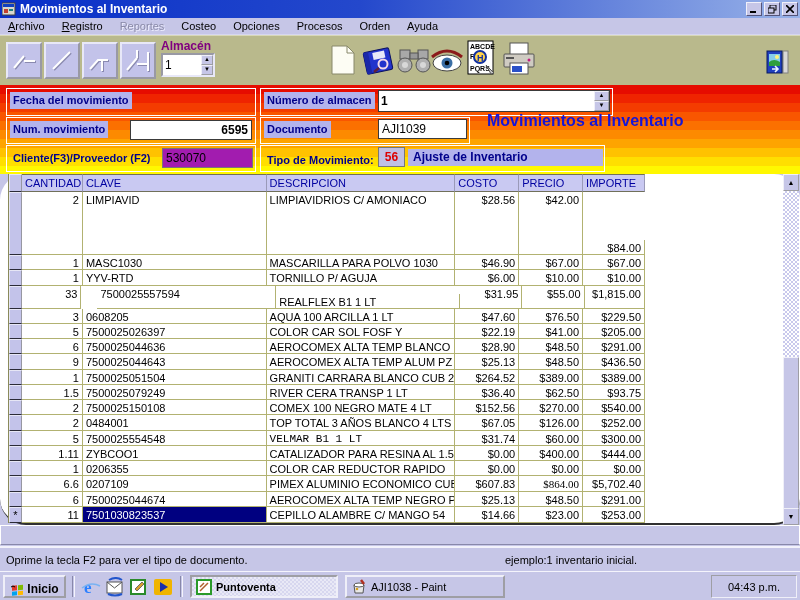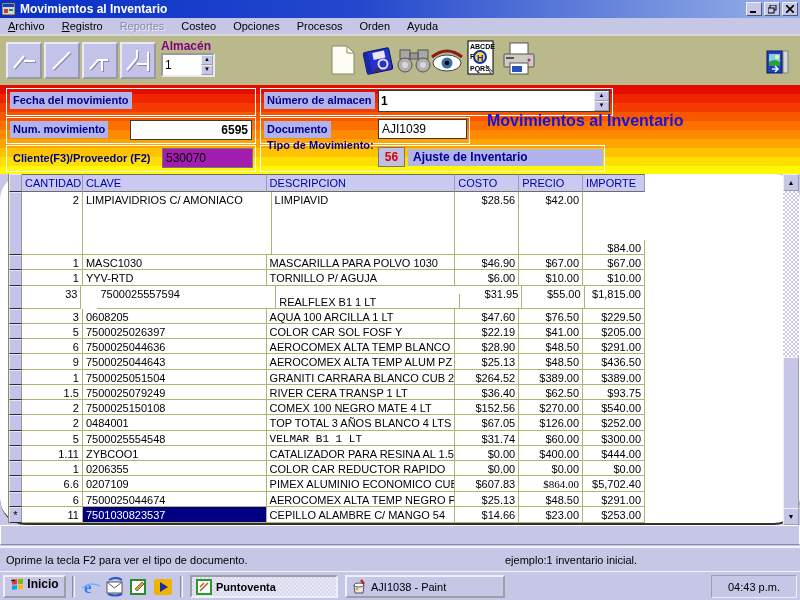--- a/index.html
+++ b/index.html
@@ -86,21 +86,21 @@
   .bottom-strip{position:absolute;left:0;top:525px;width:800px;height:20px;
     background:#c6c6e7;border:1px solid #fff;border-bottom-color:#8888aa;}
   .statusbar{position:absolute;left:0;top:546px;width:800px;height:25px;background:#c6c6e7;
     border-top:2px solid #f2f2fb;display:flex;align-items:center;}
   .status-left{margin-left:6px;}
   .status-right{position:absolute;left:505px;}
   
   .taskbar{position:absolute;left:0;top:571px;width:800px;height:29px;background:#c6c6e7;
     border-top:1px solid #f4f4fc;}
   .start-btn{position:absolute;left:3px;top:3px;width:63px;height:23px;background:#c6c6e7;
-    border:2px outset #efeff8;display:flex;align-items:flex-start;justify-content:center;
+    border:2px outset #efeff8;display:flex;align-items:flex-end;justify-content:center;
     font-weight:bold;font-size:12px;gap:3px;}
   .tb-sep{position:absolute;top:4px;width:3px;height:21px;border-left:1px solid #8888aa;
     border-right:1px solid #f4f4fc;}
   .ql-icon{position:absolute;top:4px;width:21px;height:21px;display:flex;
     align-items:center;justify-content:center;}
   .task-btn{position:absolute;top:3px;height:23px;border:2px outset #efeff8;background:#c6c6e7;
     display:flex;align-items:center;padding:0 4px;gap:4px;font-size:11px;white-space:nowrap;}
   .task-btn.active{border-style:inset;font-weight:bold;
     background-image:linear-gradient(45deg,#e9e9f6 25%,transparent 25%,transparent 75%,#e9e9f6 75%),
       linear-gradient(45deg,#e9e9f6 25%,transparent 25%,transparent 75%,#e9e9f6 75%);
@@ -258,42 +258,42 @@
   <span class="flabel" style="left:264px;top:92px">Número de almacen</span>
   <div class="spinbox" style="left:378px;top:90px;width:232px;height:22px;border:1px solid #3a3a3a">
     <input class="spin-val" style="font-weight: bold;" value="1">
     <div class="spin-arrows">
       <div>▲</div>
       <div>▼</div>
     </div>
   </div>
   <span class="flabel" style="left:264px;top:121px">Documento</span>
   <input class="finput" style="left: 378px; top: 119px; width: 89px; font-weight: normal;" value="AJI1039">
-  <span class="flabel bare" style="left:264px;top:137px">Tipo de Movimiento:</span>
+  <span class="flabel bare" style="left:264px;top:152px">Tipo de Movimiento:</span>
   <span class="tipo-code" style="left:378px;top:147px">56</span>
   <span class="tipo-strip" style="left:408px;top:149px;width:195px">Ajuste de Inventario</span>
   <span class="form-title">Movimientos al Inventario</span>
 
   <div class="gridarea">
     <div class="grid">
       <div class="g-header">
           <div class="sel-col"></div>
           <div class="h-cell" style="width: 61px;">CANTIDAD</div>
           <div class="h-cell" style="width: 184px;">CLAVE</div>
           <div class="h-cell" style="width: 189px;">DESCRIPCION</div>
           <div class="h-cell" style="width: 64px;">COSTO</div>
           <div class="h-cell" style="width: 64px;">PRECIO</div>
           <div class="h-cell" style="width: 62px;">IMPORTE</div>
         </div>
       <div class="g-body">
           <div class="g-row">
             <div class="sel-col"></div>
             <div class="g-cell al-r" style="width: 61px;">2</div>
+            <div class="g-cell " style="width: 184px;">LIMPIAVID</div>
             <div class="g-cell " style="width: 189px;">LIMPIAVIDRIOS C/ AMONIACO</div>
-            <div class="g-cell " style="width: 184px;">LIMPIAVID</div>
             <div class="g-cell al-r" style="width: 64px;">$28.56</div>
             <div class="g-cell al-r" style="width: 64px;">$42.00</div>
             <div class="g-cell al-r" style="width: 62px; margin-top: 48px;">$84.00</div>
           </div>
           <div class="g-row">
             <div class="sel-col"></div>
             <div class="g-cell al-r" style="width: 61px;">1</div>
             <div class="g-cell " style="width: 184px;">MASC1030</div>
             <div class="g-cell " style="width: 189px;">MASCARILLA PARA POLVO 1030</div>
             <div class="g-cell al-r" style="width: 64px;">$46.90</div>

